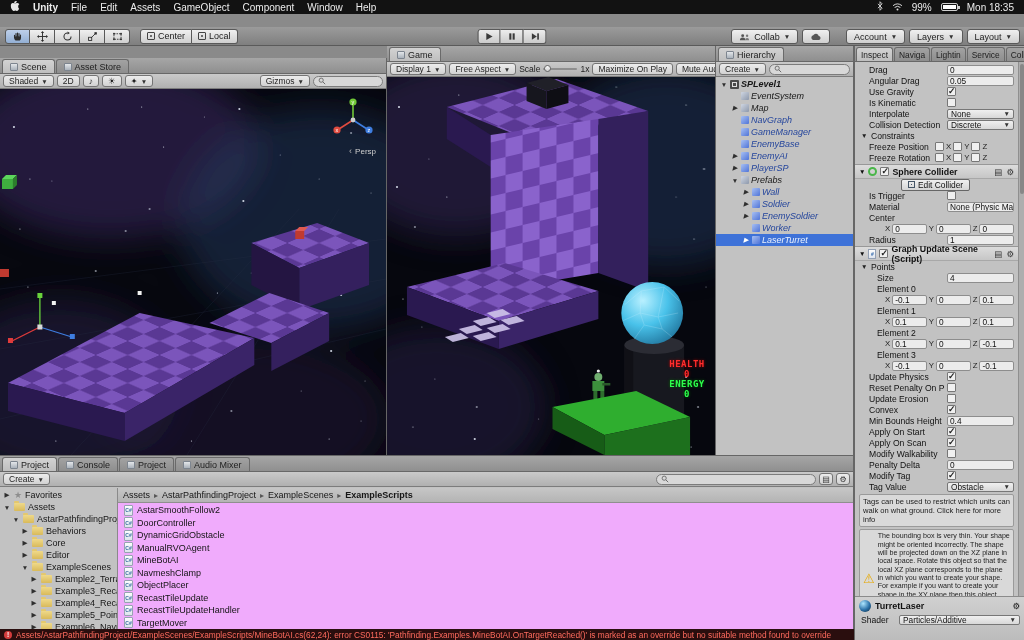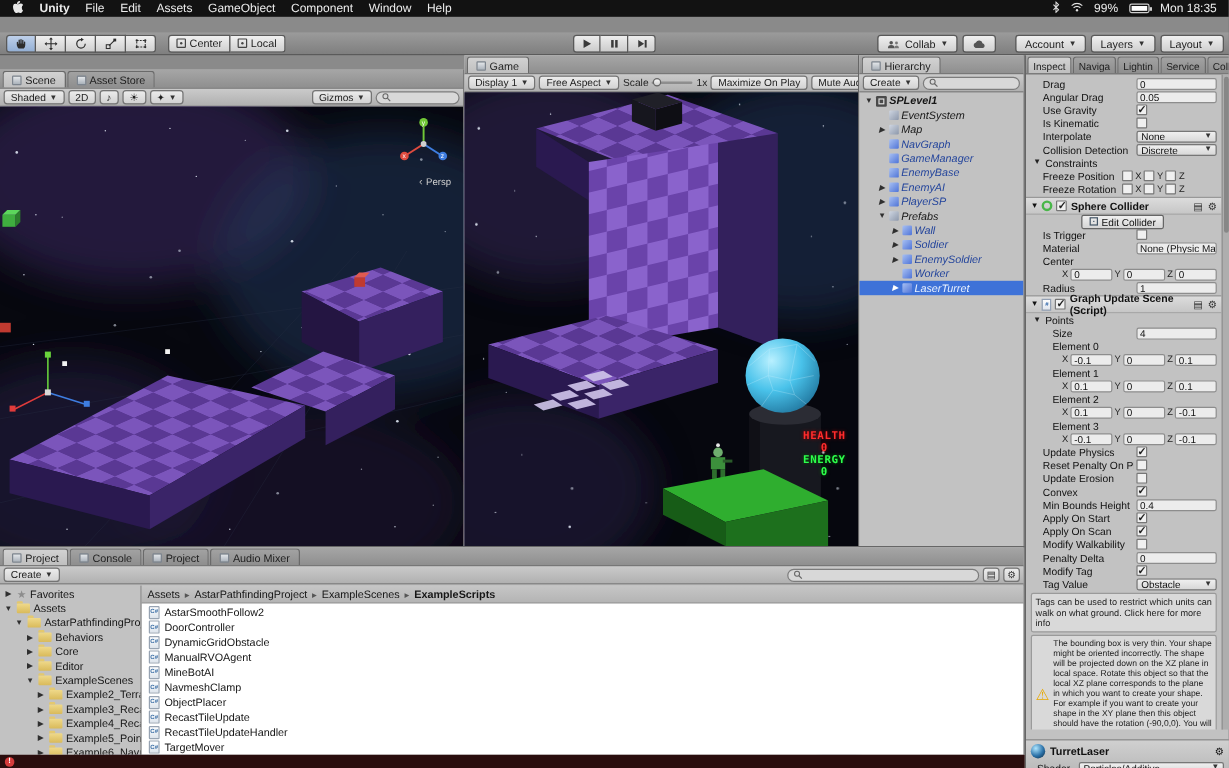--- a/index.html
+++ b/index.html
@@ -108,40 +108,40 @@
   .icon-script{width:8px;height:10px;background:linear-gradient(#fdfdfd,#dfe5ee);border:1px solid #93a0b4;flex:0 0 8px;font-size:5px;color:#2f66aa;display:flex;align-items:center;justify-content:center;font-weight:bold;}
   .ihdr-icons{margin-left:auto;display:flex;gap:4px;font-size:8.5px;color:#333;font-weight:normal;}
   .axis{font-size:7.8px;flex:0 0 auto;color:#222;}
   .foldarrow{width:8px;font-size:6.5px;flex:0 0 8px;color:#222;}
   .ecbtn{display:flex;align-items:center;gap:3px;padding:0 6px;height:12px;background:linear-gradient(#f0f0f0,#d5d5d5);border:1px solid #666;border-radius:2px;font-size:8.4px;}
   .ecicon{width:7px;height:7px;border:1px solid #456;position:relative;}
   .ecicon:after{content:"";position:absolute;left:2px;top:2px;width:1px;height:1px;background:#456;}
   .ihelp{margin:2px 4px;padding:2px 3px;background:#d9d9d9;border:1px solid #9a9a9a;font-size:7.6px;line-height:1.2;color:#1c1c1c;border-radius:2px;}
   .iwarn{margin:2px 4px;padding:2px 3px;background:#d9d9d9;border:1px solid #9a9a9a;font-size:7.1px;line-height:1.18;color:#1c1c1c;display:flex;gap:3px;border-radius:2px;}
   .warn-tri{color:#e7a800;font-size:13px;line-height:1;flex:0 0 auto;align-self:center;}
-  .ifooter{position:absolute;left:0;right:0;bottom:0;height:24px;background:linear-gradient(#d0d0d0,#bcbcbc);border-top:1px solid #8b8b8b;padding:2px 4px;text-align:center;}
+  .ifooter{position:absolute;left:0;right:0;bottom:0;height:44px;background:linear-gradient(#d0d0d0,#bcbcbc);border-top:1px solid #8b8b8b;padding:2px 4px;}
   .matrow{display:flex;align-items:center;gap:4px;font-size:9px;font-weight:bold;height:14px;color:#111;}
   .matball{width:12px;height:12px;border-radius:50%;background:radial-gradient(circle at 35% 30%,#aee6ff,#2b71a8 55%,#0b2438);flex:0 0 12px;}
   .shadrow{display:flex;align-items:center;gap:4px;height:13px;font-size:8.6px;padding-left:2px;color:#111;}
   .shadrow .slabel{flex:0 0 34px;}
   .shadrow .idrop{flex:1;}
 
   
   #project-body{position:absolute;top:32px;left:0;right:0;bottom:0;display:flex;}
   #project-tree{flex:0 0 118px;border-right:1px solid #8a8a8a;overflow:hidden;font-size:9px;padding-top:1px;}
   .trow{height:12px;display:flex;align-items:center;gap:3px;color:#161616;white-space:nowrap;}
   .tarrow{width:8px;font-size:6.5px;color:#2f2f2f;text-align:center;flex:0 0 8px;}
   .ticon-folder{width:11px;height:8px;background:linear-gradient(#efd98a,#d9ba5a);border-radius:1px;position:relative;flex:0 0 11px;}
   .ticon-folder:before{content:"";position:absolute;top:-2px;left:0;width:5px;height:2px;background:#e4c86e;border-radius:1px 1px 0 0;}
   .star{color:#8d8d8d;font-size:9px;flex:0 0 auto;}
   #project-main{flex:1;display:flex;flex-direction:column;overflow:hidden;}
   #breadcrumb{height:15px;background:linear-gradient(#c6c6c6,#b4b4b4);border-bottom:1px solid #8f8f8f;display:flex;align-items:center;gap:4px;padding:0 5px;font-size:9px;color:#161616;}
   .crumb-sep{color:#555;font-size:8px;}
   .crumb.last{font-weight:bold;}
-  #file-list{flex:1;overflow:hidden;padding-top:1px;background:#ffffff;}
+  #file-list{flex:1;overflow:hidden;padding-top:1px;background:#f0abfc;}
   .frow{height:12.5px;display:flex;align-items:center;gap:4px;padding-left:6px;font-size:9px;color:#141414;white-space:nowrap;}
   .cs-icon{width:9px;height:11px;flex:0 0 9px;background:linear-gradient(#fcfdfe,#dde4ec);border:1px solid #97a3b2;display:flex;align-items:center;justify-content:center;font-size:5px;font-weight:bold;color:#3b6ea5;border-radius:1px;}
   .micon{height:12px;width:14px;display:flex;align-items:center;justify-content:center;background:linear-gradient(#ececec,#d2d2d2);border:1px solid #747474;border-radius:3px;font-size:8px;color:#333;}
 
   
   .err-icon{width:8px;height:8px;border-radius:50%;background:#d43c3c;color:#fff;font-size:6.5px;font-weight:bold;display:flex;align-items:center;justify-content:center;flex:0 0 8px;}
   .errtext{font-size:8.3px;color:#ff6b5e;white-space:nowrap;overflow:hidden;}
 
   .slider{width:34px;height:2px;background:#8e8e8e;border-radius:1px;position:relative;flex:0 0 34px;}
   .slider .knob{position:absolute;left:1px;top:-3px;width:7px;height:7px;border-radius:50%;background:linear-gradient(#fafafa,#cfcfcf);border:1px solid #666;}
@@ -1067,15 +1067,16 @@
               <span class="cs-icon">C#</span>
               <span>TargetMover</span>
             </div>
           </div>
       </div>
     </div>
   </div>
 
   <div id="statusbar">
     <span class="err-icon">!</span>
+    <span class="errtext">Assets/AstarPathfindingProject/ExampleScenes/ExampleScripts/MineBotAI.cs(62,24): error CS0115: 'Pathfinding.Examples.MineBotAI.OnTargetReached()' is marked as an override but no suitable method found to override</span>
   </div>
 
 </div>
 
 </body></html>

